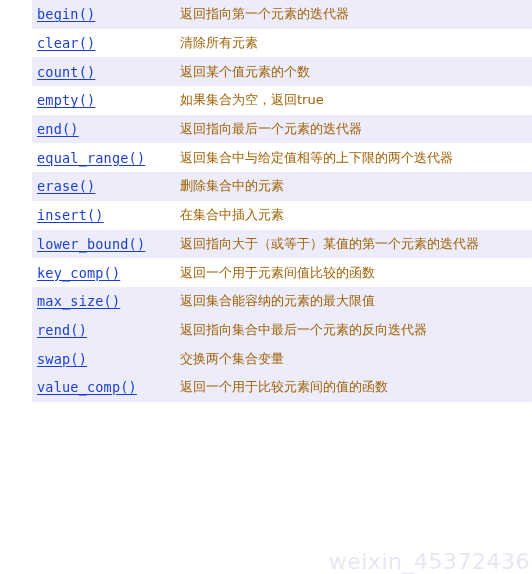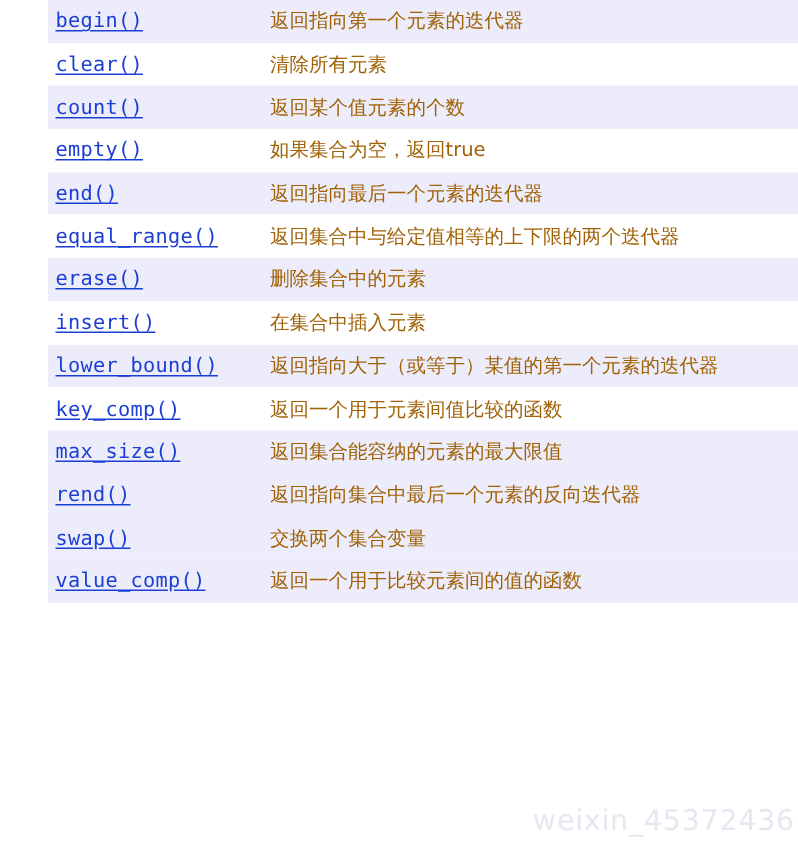--- a/index.html
+++ b/index.html
@@ -54,23 +54,23 @@
     color: #1b3fd4;
     text-decoration: underline;
     text-underline-offset: 2px;
     letter-spacing: 0.2px;
     cursor: pointer;
   }
 
   #watermark {
     position: absolute;
     right: 2px;
-    bottom: 16px;
+    bottom: 0;
     font-family: "DejaVu Sans", "Liberation Sans", sans-serif;
-    font-size: 19px;
+    font-size: 22px;
     color: #e7e7f2;
     letter-spacing: 0.5px;
     pointer-events: none;
     user-select: none;
     white-space: nowrap;
     z-index: 5;
   }
 
   #page-root { position: relative; width: 532px; height: 574px; }
 </style>

